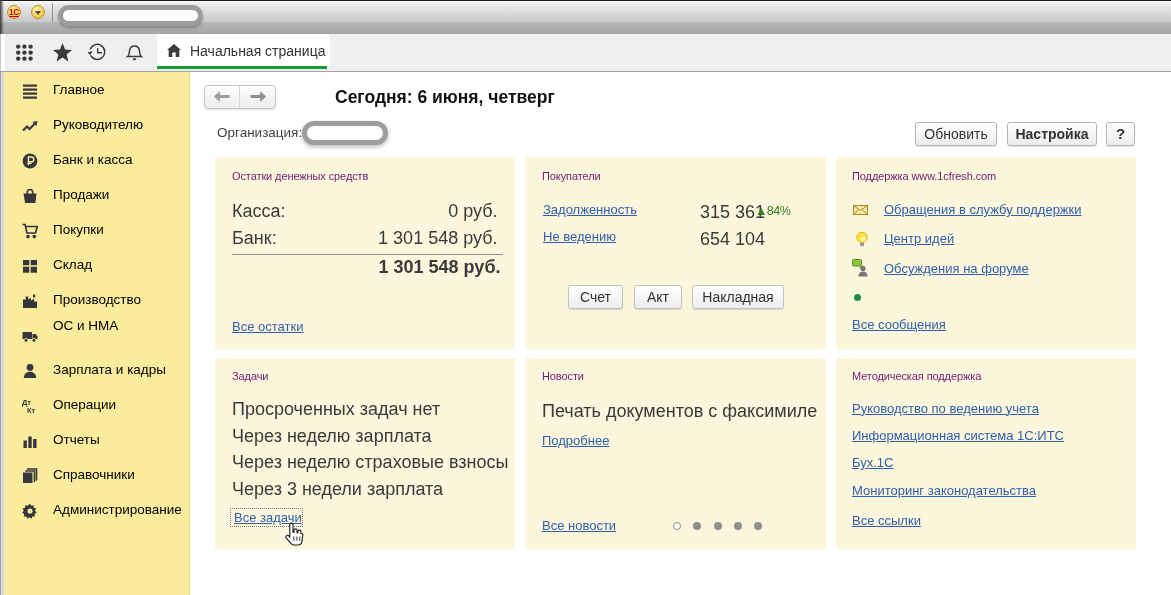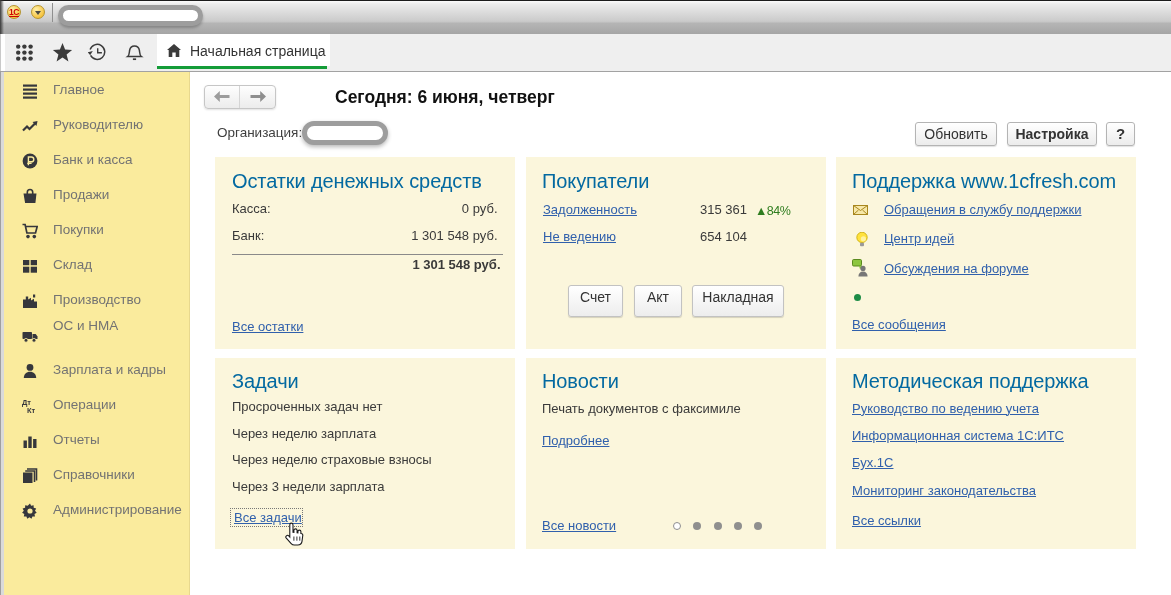--- a/index.html
+++ b/index.html
@@ -23,45 +23,45 @@
 
 #toolbar{left:5px;top:34px;width:1166px;height:37px;background:#efefef;}
 #toolbar-b{left:0px;top:71px;width:1171px;height:1px;background:#a2a2a2;}
 #tab{left:157px;top:34px;width:173px;height:32px;background:#fff;}
 #tabline{left:157px;top:66px;width:170px;height:3px;background:#149c38;}
 #tabtxt{left:190px;top:43px;font-size:14px;color:#333;}
 
 #lborder{left:0;top:34px;width:1px;height:37px;background:#c9c9c9;}
 #lpad{left:1px;top:72px;width:3px;height:523px;background:#dadada;}
 #sidebar{left:4px;top:72px;width:186px;height:523px;background:#faeb9d;border-right:1px solid #e8d88e;}
-.mi{position:absolute;left:53px;font-size:13.5px;color:#737373;}
+.mi{position:absolute;left:53px;font-size:13.5px;color:#000000;}
 .micon{position:absolute;left:22px;width:16px;height:16px;}
 
 #navbtn{left:204px;top:85px;width:72px;height:24px;background:linear-gradient(#fefefe,#ececec);border:1px solid #c6c6c6;border-radius:4px;box-shadow:0 1px 2px rgba(0,0,0,.12);}
 #navdiv{left:239px;top:86px;width:1px;height:22px;background:#d5d5d5;}
 #datetxt{left:335px;top:86.5px;font-size:17.5px;font-weight:700;color:#111;}
 #orglbl{left:217px;top:125.2px;font-size:13.5px;color:#3f3f3f;}
 #orgpill{left:302px;top:121px;width:86px;height:24px;box-shadow:0 2px 4px rgba(0,0,0,.28);}
 .btn{position:absolute;height:24px;background:linear-gradient(#ffffff,#ececec);border:1px solid #b4b4b4;border-radius:3px;font-size:14px;color:#333;text-align:center;line-height:22px;box-shadow:0 1px 1px rgba(0,0,0,.12);}
 #btn-upd{left:915px;top:122px;width:82px;}
 #btn-set{left:1007px;top:122px;width:90px;font-weight:bold;}
 #btn-q{left:1106px;top:122px;width:29px;font-weight:700;font-size:15px;}
 
 .panel{position:absolute;width:300px;background:#fbf6dc;}
 #p1{left:215px;top:157px;height:192px;}
 #p2{left:526px;top:157px;height:192px;}
 #p3{left:836px;top:157px;height:192px;}
 #p4{left:215px;top:358px;height:191px;}
 #p5{left:526px;top:358px;height:191px;}
 #p6{left:836px;top:358px;height:191px;}
-.ptitle{position:absolute;font-size:20px;color:#0369a1;letter-spacing:-0.1px;}
-.t13{position:absolute;font-size:13px;color:#3a3a3a;white-space:nowrap;}
+.ptitle{position:absolute;font-size:11px;color:#701a75;letter-spacing:-0.1px;}
+.t13{position:absolute;font-size:18px;color:#3a3a3a;white-space:nowrap;}
 .lnk{position:absolute;font-size:13px;color:#3060ac;text-decoration:underline;white-space:nowrap;}
 .grn{position:absolute;font-size:12.5px;color:#2f7d1f;white-space:nowrap;}
-.pbtn{position:absolute;top:285px;height:32px;background:linear-gradient(#ffffff,#ededed);border:1px solid #c2c2c2;border-radius:3px;font-size:14px;color:#333;text-align:center;line-height:22px;box-shadow:0 1px 1px rgba(0,0,0,.15);}
+.pbtn{position:absolute;top:285px;height:24px;background:linear-gradient(#ffffff,#ededed);border:1px solid #c2c2c2;border-radius:3px;font-size:14px;color:#333;text-align:center;line-height:22px;box-shadow:0 1px 1px rgba(0,0,0,.15);}
 #dots{font-size:0;line-height:0;}#dots span{display:inline-block;width:8px;height:8px;border-radius:50%;background:#8f8f8f;margin-right:12.3px;vertical-align:top;}
 #dots span.o{background:#fff;border:1.5px solid #8f8f8f;}
 </style></head>
 <body>
 <div id="stage">
 
 <div class="abs" id="titlebar"></div>
 <div class="abs" id="tb-ldark"></div>
 <div class="abs logo" id="logo1c">1С</div>
 <div class="abs logo" id="logodd"></div>

